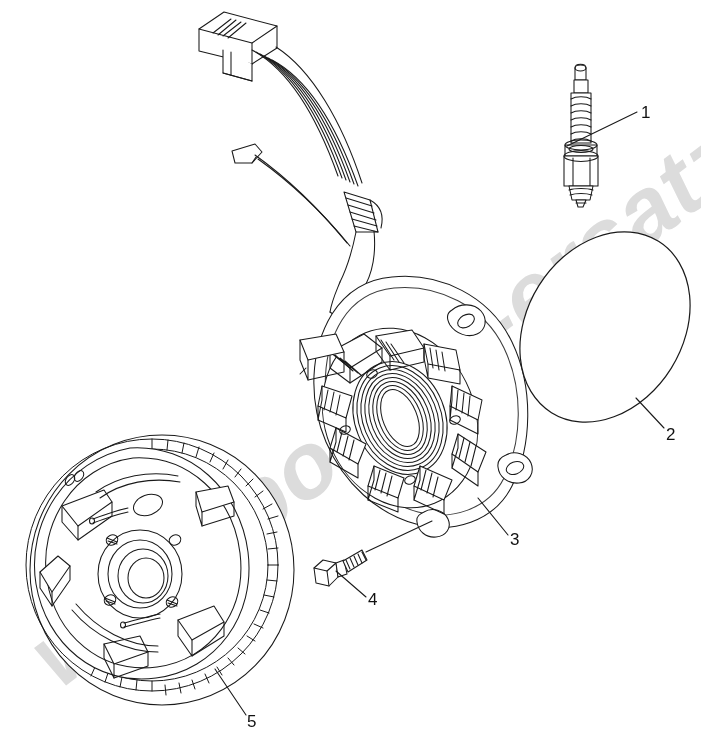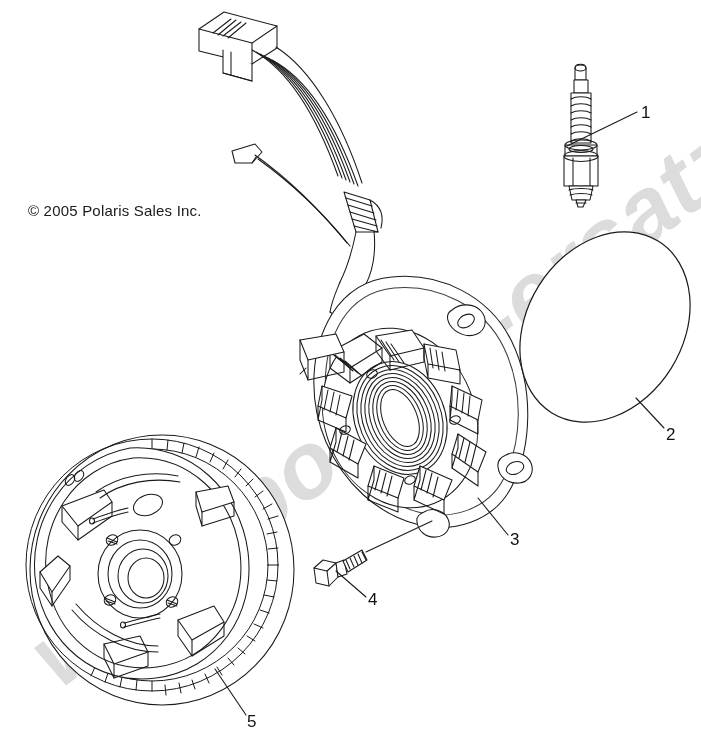--- a/index.html
+++ b/index.html
@@ -386,21 +386,20 @@
         <path d="M636 398 L664 428"></path>
         <path d="M478 498 L508 535"></path>
         <path d="M336 571 L366 597"></path>
         <path d="M366 552 L432 521"></path>
         <path d="M215 669 L246 715"></path>
       </g>
 
     </g>
   </svg>
 
-  <div class="copyright">© 2005 Polaris Sales Inc.</div>
 
   <div class="callout" id="callout-1">1</div>
 
   <div class="callout" id="callout-2">2</div>
 
   <div class="callout" id="callout-3">3</div>
 
   <div class="callout" id="callout-4">4</div>
 
   <div class="callout" id="callout-5">5</div>

